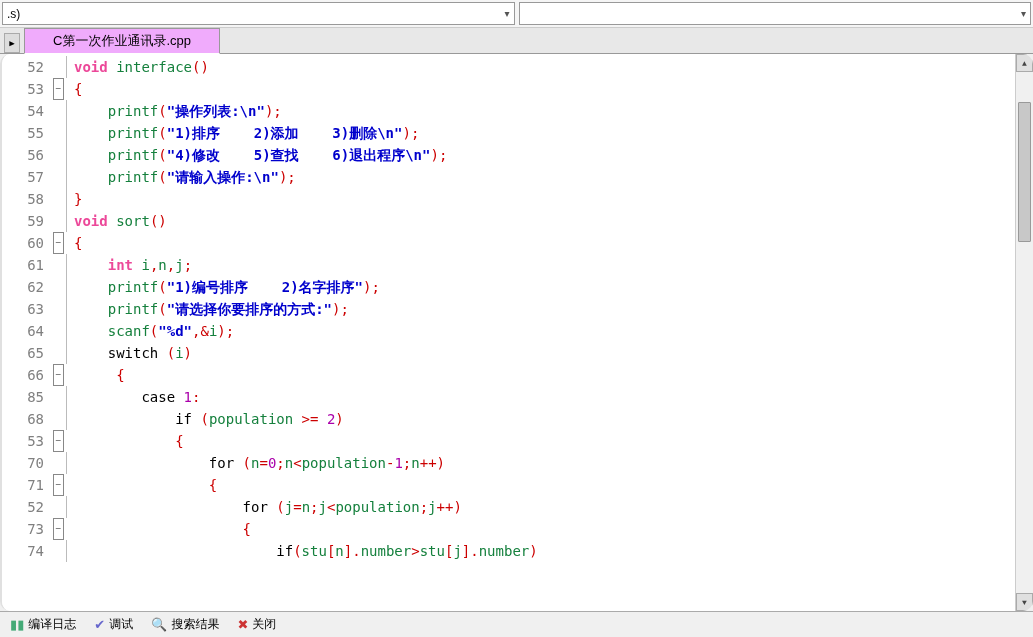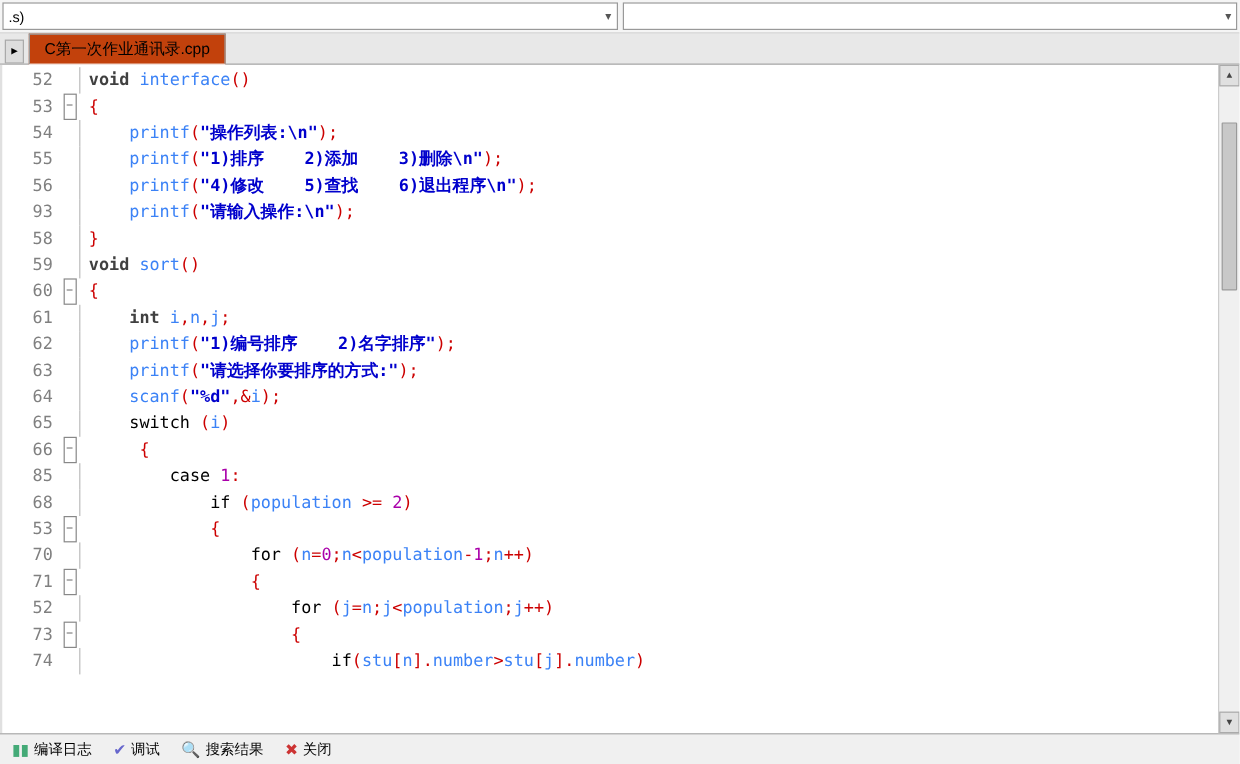--- a/index.html
+++ b/index.html
@@ -50,34 +50,35 @@
     border: 1px solid #aaa;
     background: #ddd;
     display: inline-flex;
     align-items: center;
     justify-content: center;
     font-size: 9px;
     margin-right: 4px;
     cursor: pointer;
   }
   .tab {
-    background: #c2410c;
+    background: #f0abfc;
     border: 1px solid #999;
     border-bottom: 1px solid #fff;
     margin-bottom: -1px;
-    padding: 3px 12px;
+    padding: 3px 28px;
     font-family: Arial, "Microsoft YaHei", sans-serif;
     font-size: 13px;
   }
   .editor-area {
     flex: 1;
     display: flex;
     background: #fff;
     overflow: hidden;
     border-left: 2px solid #e0e0e0;
+    border-radius: 10px;
   }
   .gutter {
     width: 48px;
     background: #fff;
     text-align: right;
     color: #808080;
     font-family: Consolas, monospace;
     font-size: 14px;
     line-height: 22px;
     padding-top: 2px;
@@ -121,25 +122,25 @@
     flex: 1;
     white-space: pre;
     font-family: Consolas, "Microsoft YaHei", monospace;
     font-size: 14px;
     line-height: 22px;
     padding: 2px 4px 2px 8px;
     color: #000;
     overflow: hidden;
   }
   .kw { color: #000; font-weight: normal; }
-  .ty { color: #404040; font-weight: bold; }
+  .ty { color: #ec4899; font-weight: bold; }
   .str { color: #0000cc; font-weight: bold; }
   .num { color: #aa00aa; }
   .op { color: #cc0000; }
-  .pn { color: #3b82f6; }
+  .pn { color: #15803d; }
   .scrollbar-v {
     width: 18px;
     background: #f0f0f0;
     border-left: 1px solid #ccc;
     position: relative;
   }
   .sb-btn {
     height: 18px;
     background: #e0e0e0;
     border: 1px solid #aaa;
@@ -203,21 +204,21 @@
   </div>
 </div>
 
 <div class="editor-area">
   <div class="gutter" id="gutter">
       <div>52</div>
       <div>53</div>
       <div>54</div>
       <div>55</div>
       <div>56</div>
-      <div>93</div>
+      <div>57</div>
       <div>58</div>
       <div>59</div>
       <div>60</div>
       <div>61</div>
       <div>62</div>
       <div>63</div>
       <div>64</div>
       <div>65</div>
       <div>66</div>
       <div>85</div>

